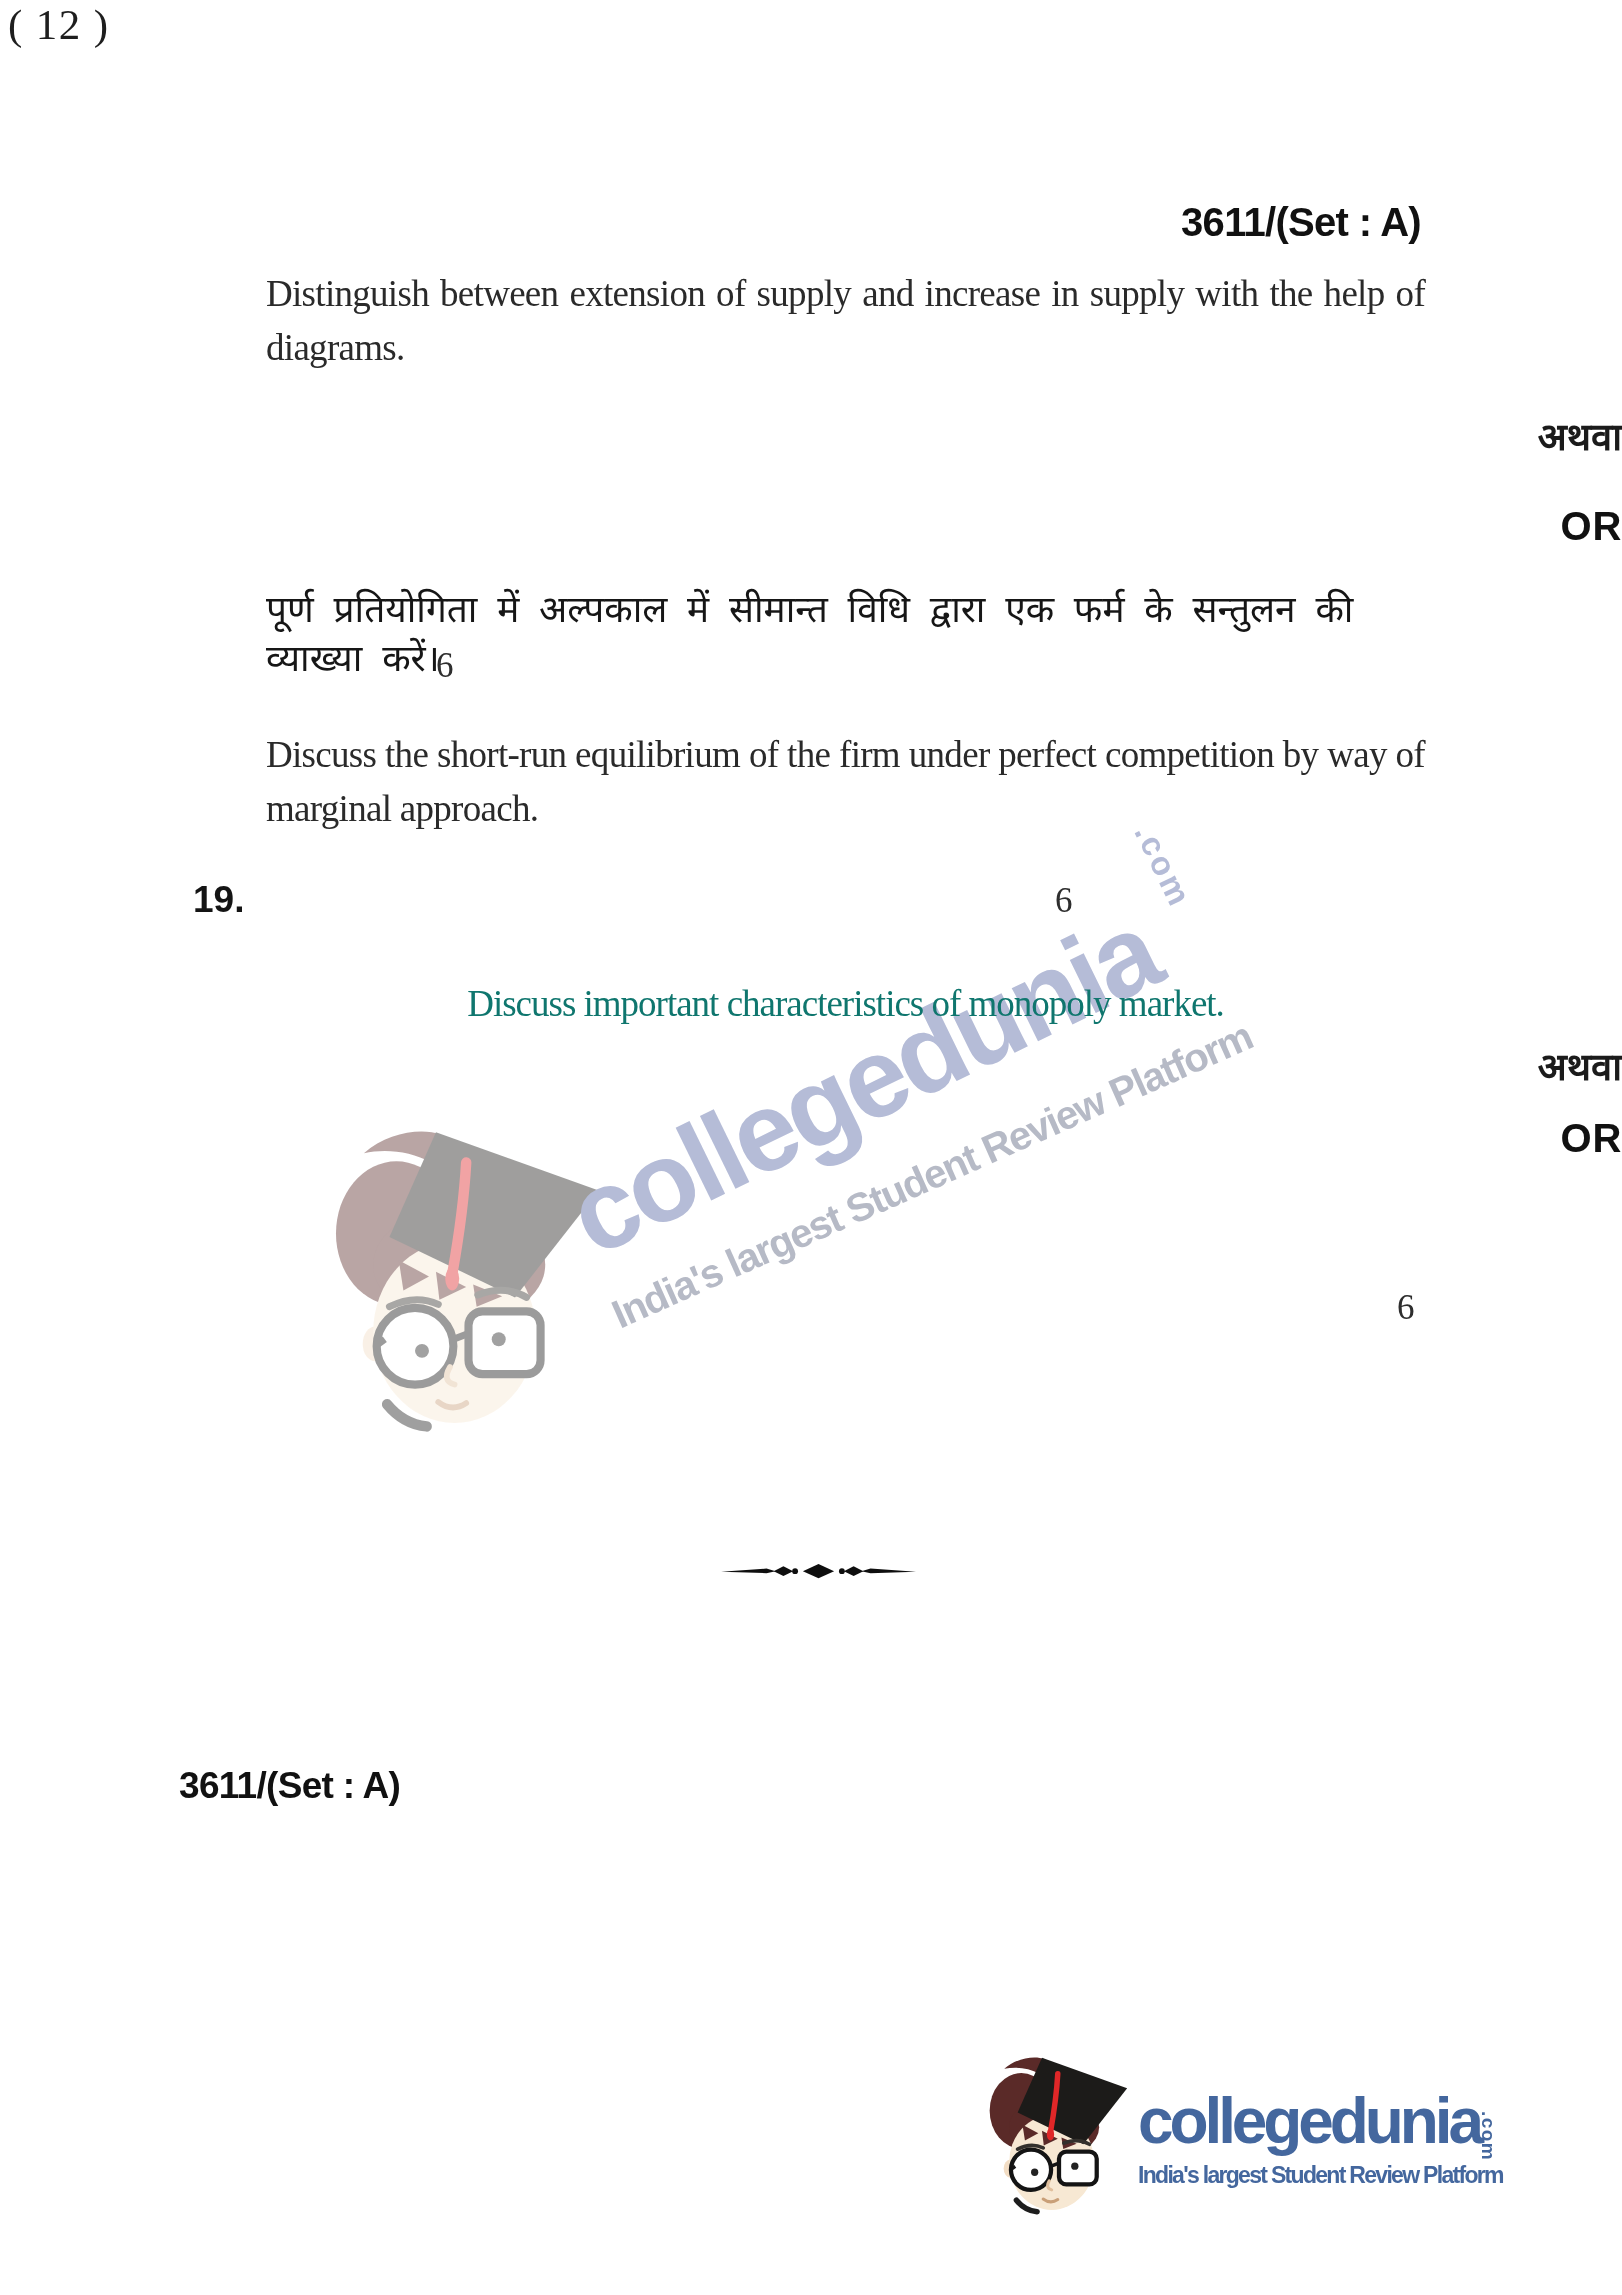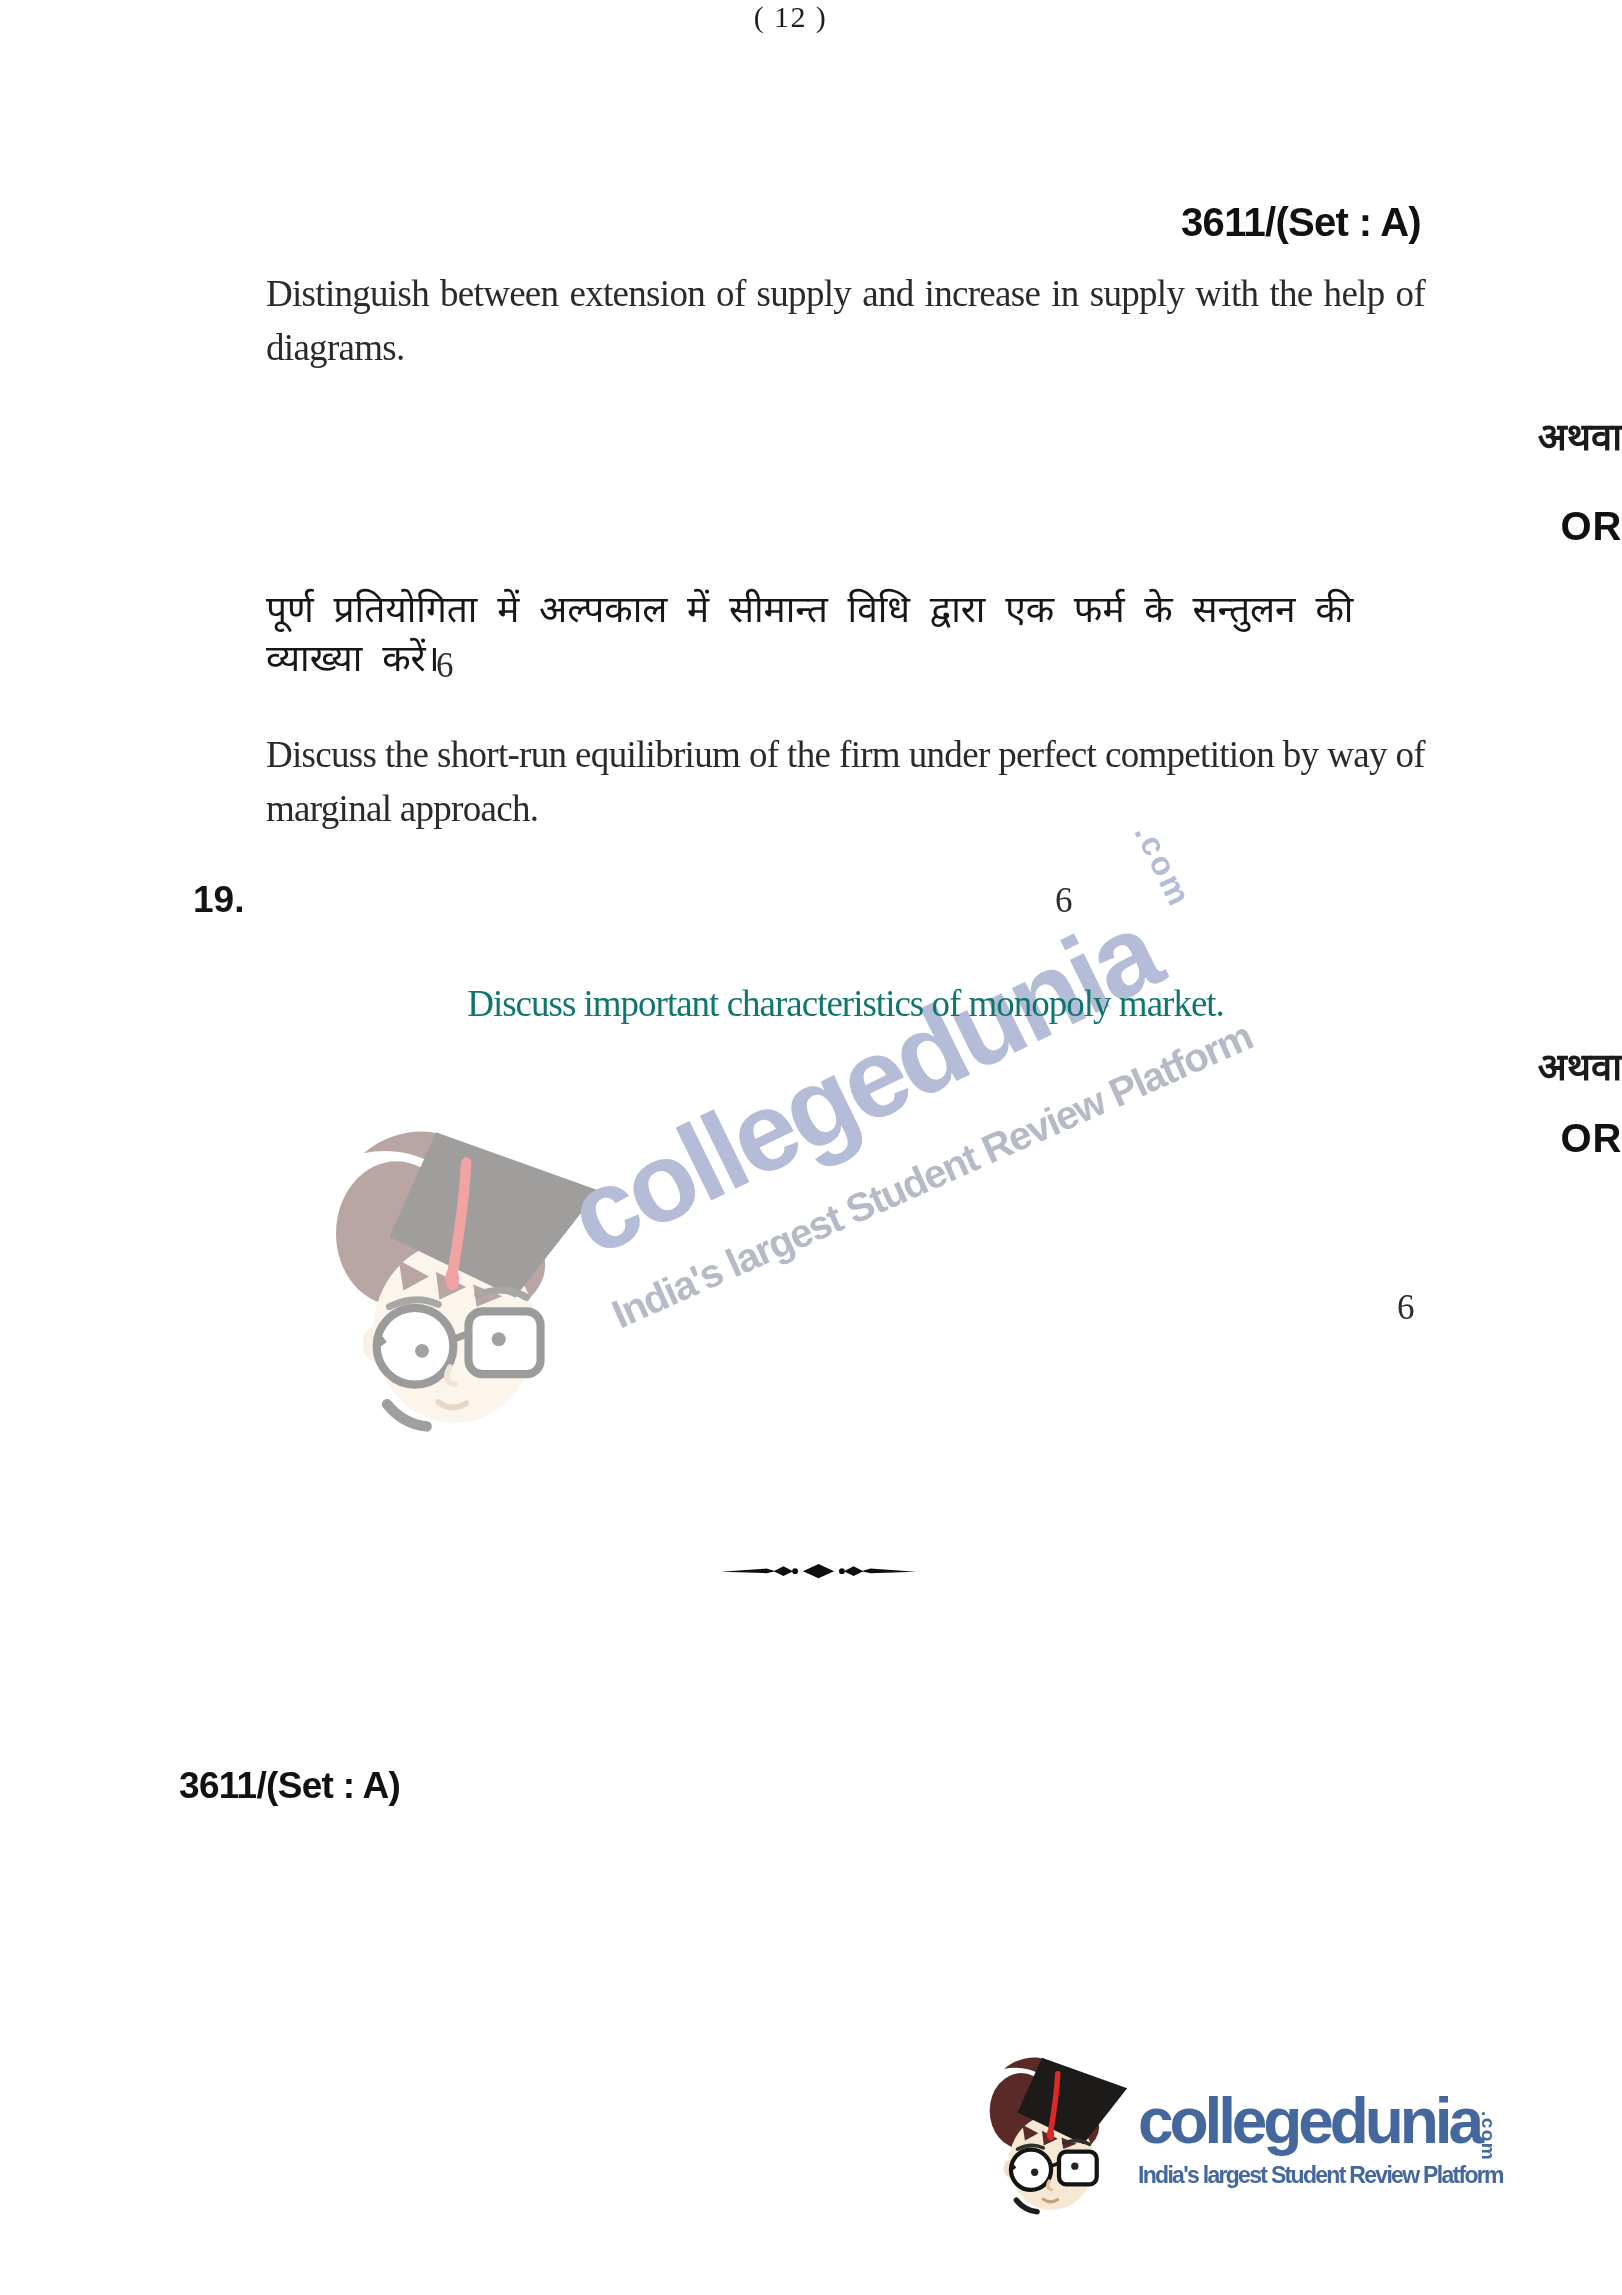--- a/index.html
+++ b/index.html
@@ -8,23 +8,23 @@
     width:1622px;height:2295px;
     background:#ffffff;
     overflow:hidden;
     font-family:"Liberation Serif","DejaVu Serif",serif;
     color:#262626;
   }
   .abs{position:absolute;}
 
   
   .page-number{
-    left:0;top:310;width:1581px;
-    text-align:center;
-    font-size:30px;letter-spacing:1.4px;color:#1e1e1e;
+    left:8px;top:310;width:1581px;
+    text-align:left;
+    font-size:43px;letter-spacing:1.4px;color:#1e1e1e;
   }
   .paper-code{
     top:200px;right:201px;
     font-family:"Liberation Sans","DejaVu Sans",sans-serif;
     font-weight:bold;font-size:40px;letter-spacing:-0.7px;color:#111;
   }
 
   
   .para{
     left:266px;width:1159px;

